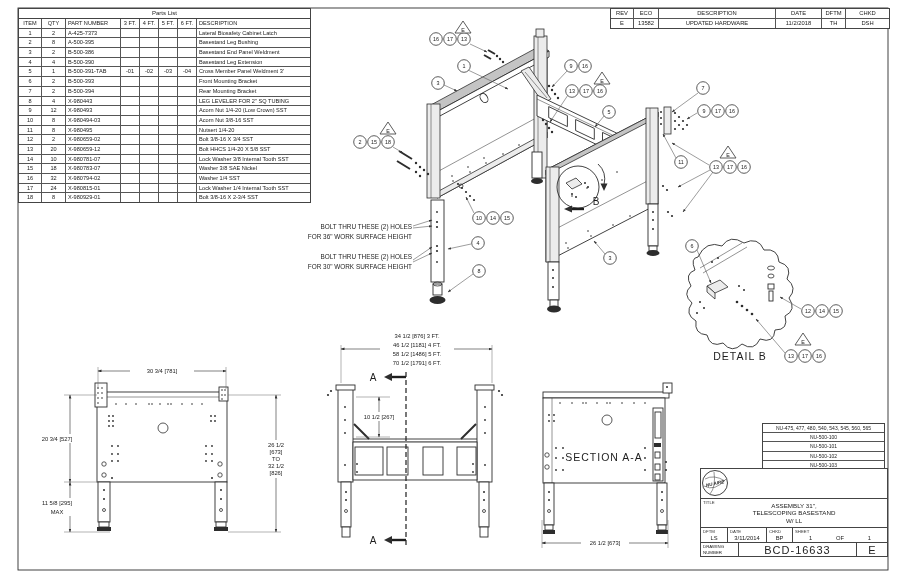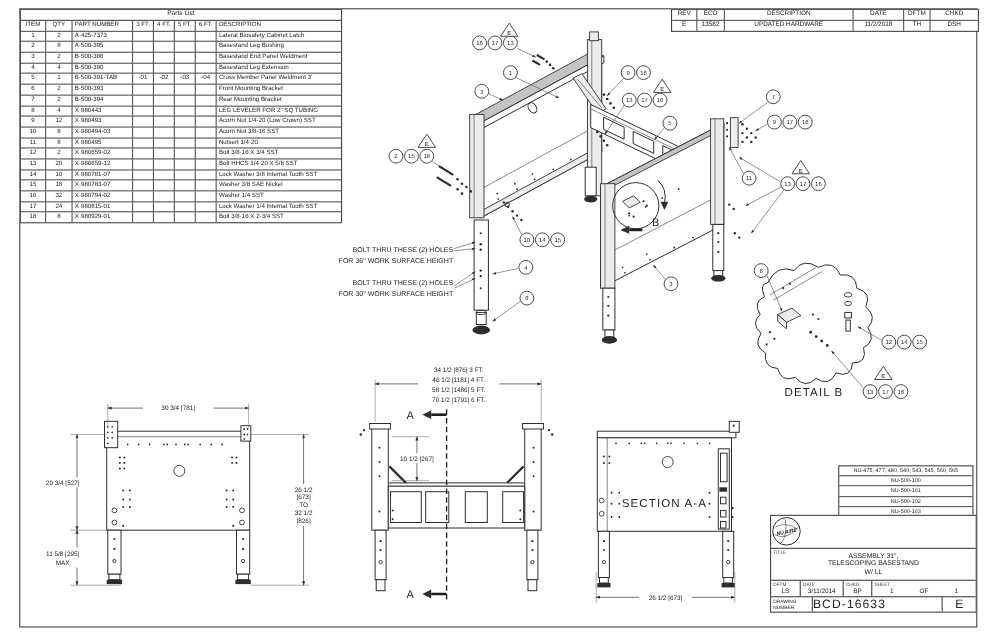--- a/index.html
+++ b/index.html
@@ -63,21 +63,21 @@
   .tb-info{height:15px;display:flex;border-bottom:1px solid #444;}
   .tb-info>div{position:relative;border-right:1px solid #444;box-sizing:border-box;}
   .tb-info>div:last-child{border-right:none;}
   .icell-val{position:absolute;bottom:1px;width:100%;text-align:center;font-size:5.8px;}
   .w-dftm{width:27px;} .w-date{width:39px;} .w-chkd{width:26px;} .w-sheet{flex:1;}
   .sheetvals{position:absolute;bottom:1px;left:0;right:0;display:flex;justify-content:space-between;
              padding:0 16px;font-size:5.8px;}
   .tb-draw{height:13px;flex:1;display:flex;}
   .dn-label{width:38px;border-right:1px solid #444;box-sizing:border-box;font-size:4.4px;line-height:6px;
             padding-left:2px;padding-top:1px;}
-  .dn-num{flex:1;border-right:1px solid #444;box-sizing:border-box;text-align:left;font-size:11px;
+  .dn-num{flex:1;border-right:1px solid #444;box-sizing:border-box;text-align:center;font-size:11px;
           line-height:14px;letter-spacing:1px;}
   .dn-rev{width:30px;text-align:center;font-size:11px;line-height:14px;}
   .logotxt{font:italic bold 4.6px "Liberation Sans",sans-serif;fill:#1d1d1d;text-anchor:middle;}
 </style>
 </head>
 <body>
 
 <div id="sheet">
 
 <svg width="900" height="582" viewBox="0 0 900 582">

